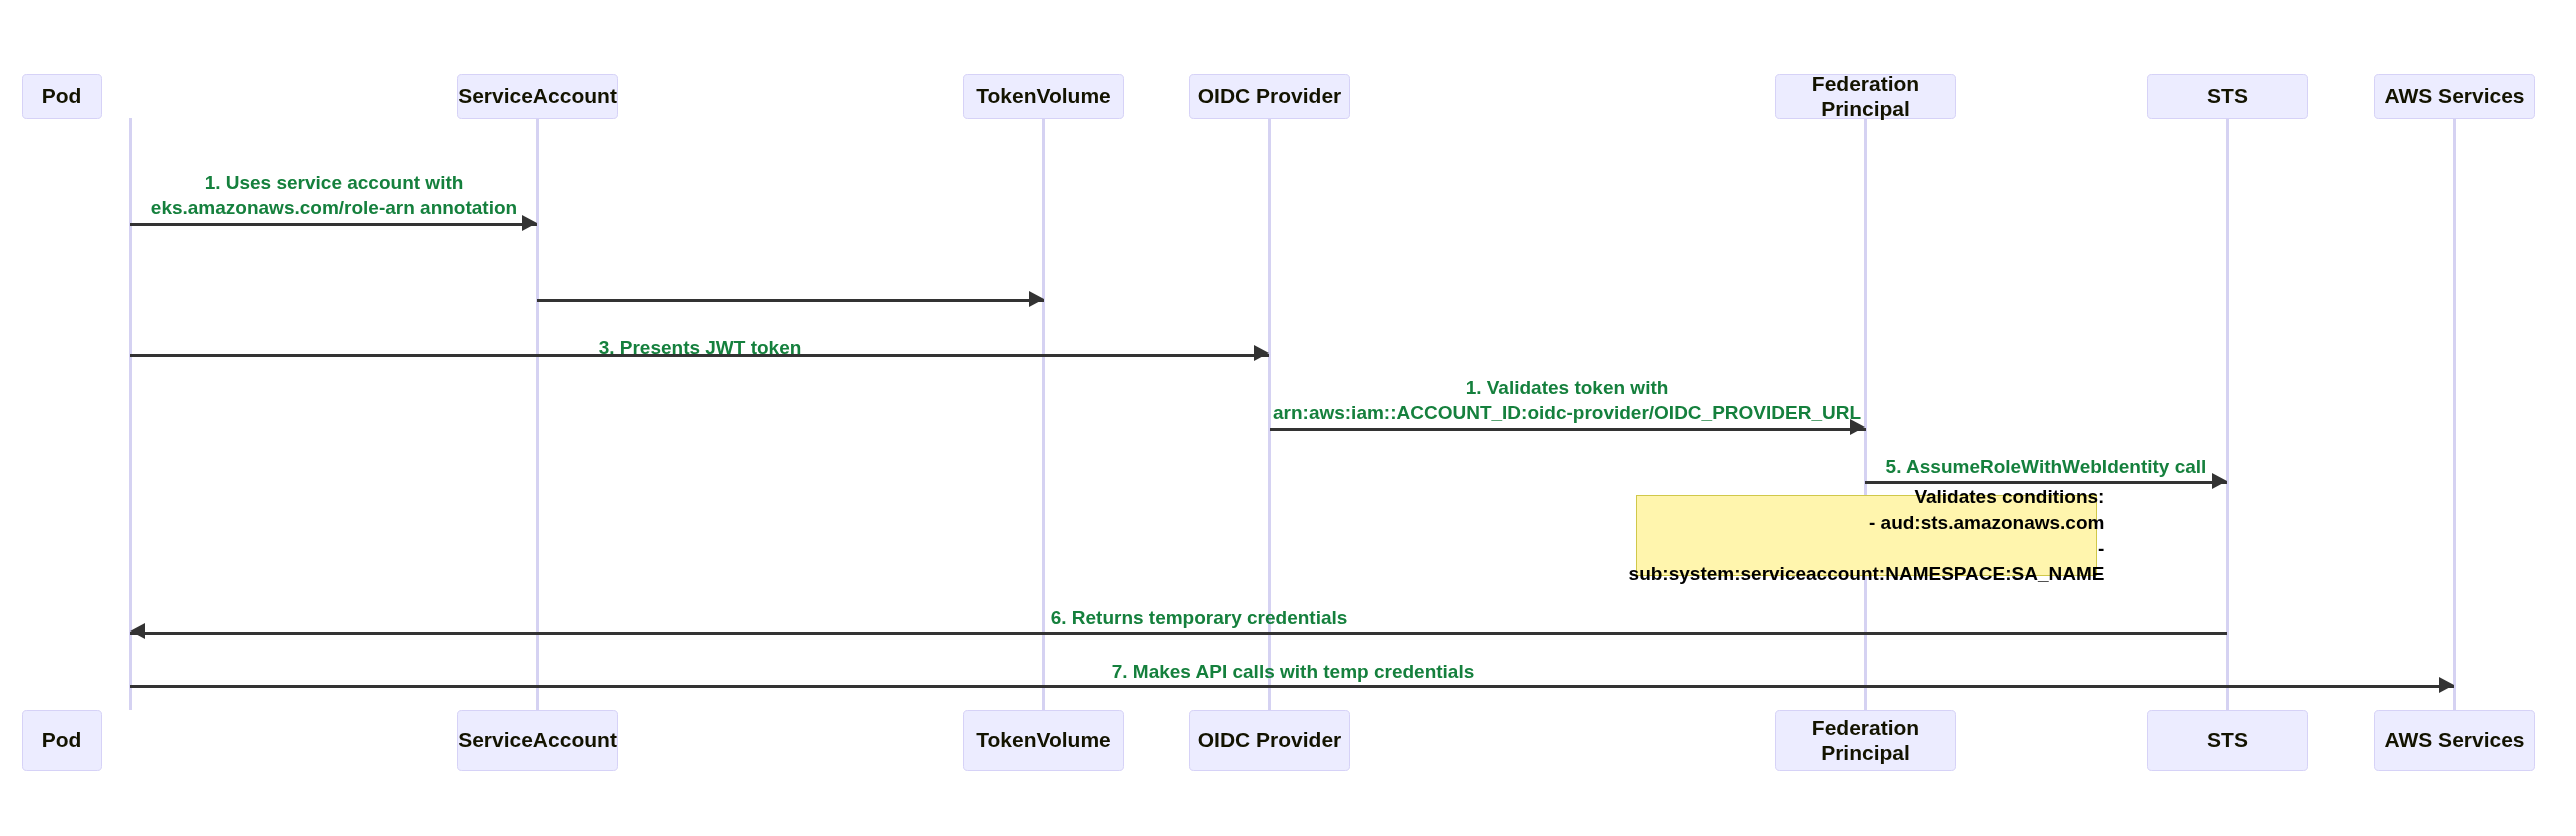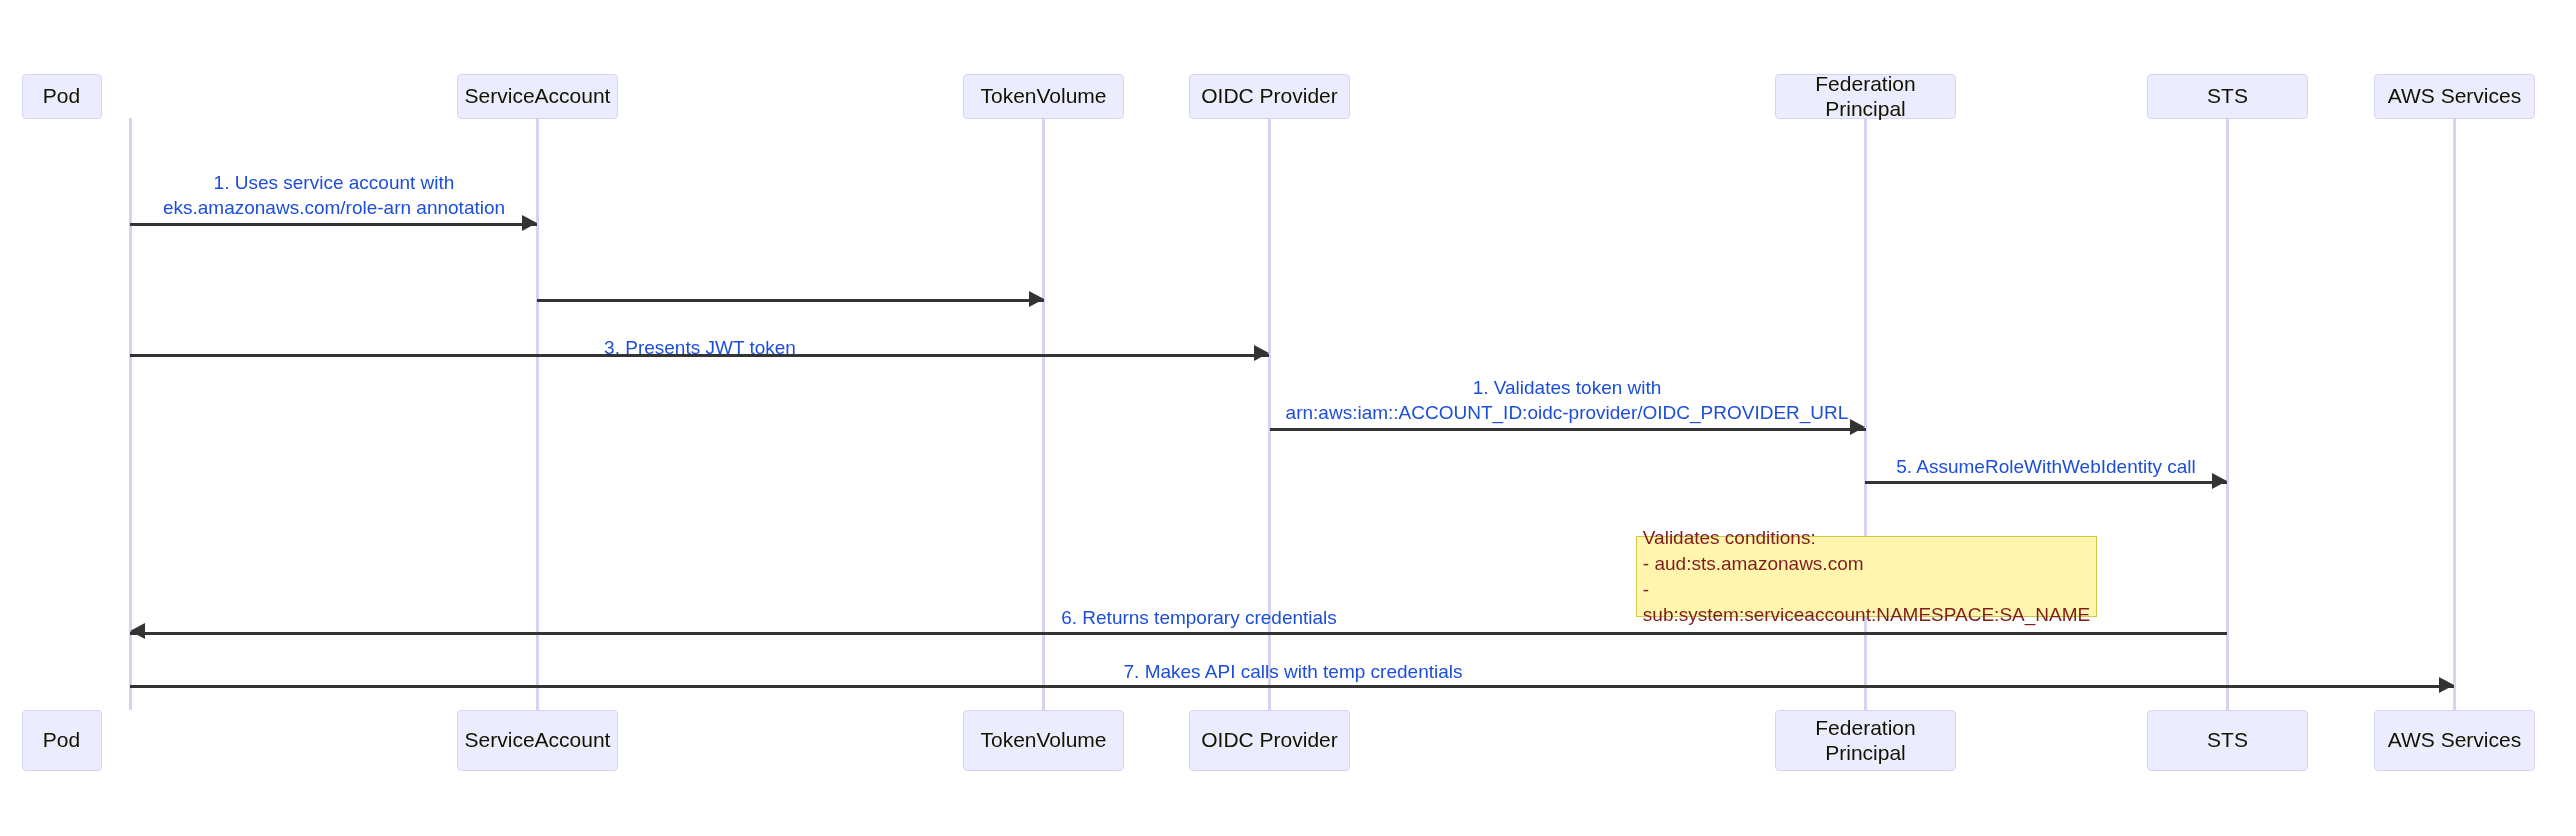--- a/index.html
+++ b/index.html
@@ -10,20 +10,21 @@
   }
   body {
     font-family: "Liberation Sans", sans-serif;
   }
   #diagram-root {
     position: relative;
     width: 2576px;
     height: 828px;
     background: #ffffff;
     overflow: hidden;
+    font-weight: bold;
   }
   .participant-box {
     position: absolute;
     box-sizing: border-box;
     background: #ececff;
     border: 1.5px solid #d6d2f7;
     border-radius: 4.6px;
     display: flex;
     align-items: center;
     justify-content: center;
@@ -52,44 +53,43 @@
     border-bottom: 8.4px solid transparent;
   }
   .arrow-head.right {
     border-left: 15.4px solid #333333;
   }
   .arrow-head.left {
     border-right: 15.4px solid #333333;
   }
   .msg-label {
     position: absolute;
-    color: #1d4ed8;
+    color: #15803d;
     font-size: 19px;
     font-family: "Liberation Sans", sans-serif;
     text-align: center;
     line-height: 1.32;
     white-space: pre-line;
     transform: translateX(-50%);
   }
   .note-box {
     position: absolute;
     box-sizing: border-box;
     background: #fff5ad;
     border: 1.5px solid #d0c84a;
-    color: #7f1d1d;
+    color: #000000;
     font-size: 19px;
     font-family: "Liberation Sans", sans-serif;
-    text-align: left;
+    text-align: right;
     line-height: 1.35;
     white-space: pre-line;
     display: flex;
     align-items: center;
     justify-content: center;
     padding: 4.6px 7.7px;
-    margin-top: 41px;
   }
 </style>
 </head>
 <body>
 
 <div id="diagram-root">
     <div class="lifeline" style="left: 129px; top: 118px; height: 592px;"></div>
     <div class="lifeline" style="left: 536px; top: 118px; height: 592px;"></div>
     <div class="lifeline" style="left: 1042px; top: 118px; height: 592px;"></div>
     <div class="lifeline" style="left: 1268px; top: 118px; height: 592px;"></div>

